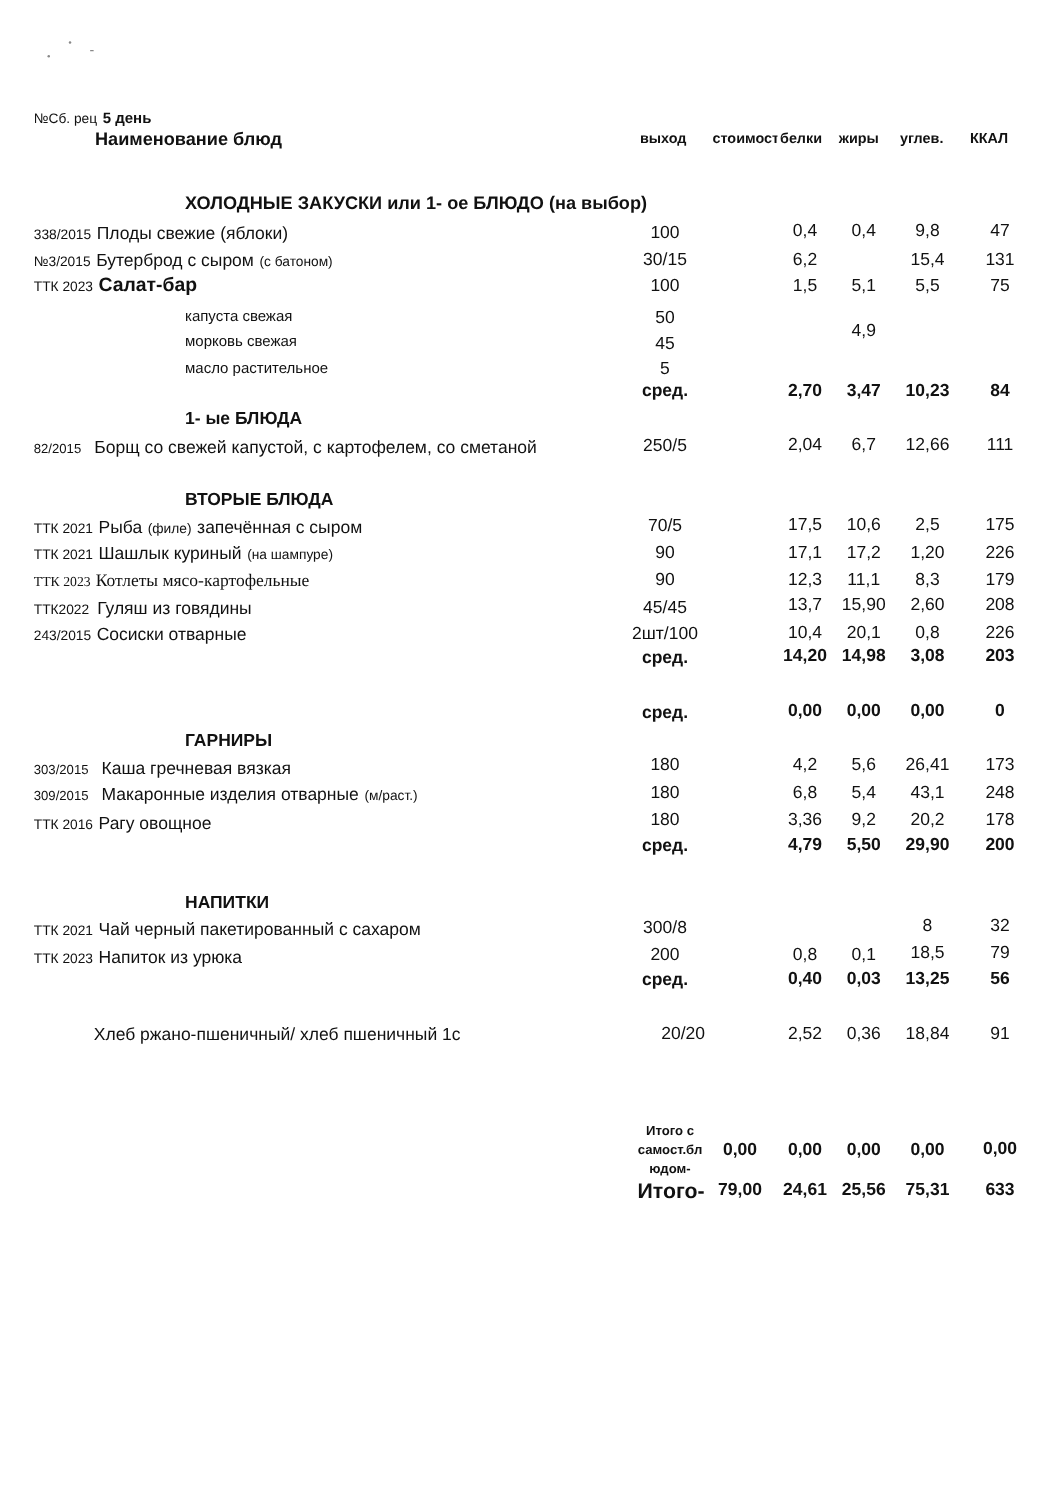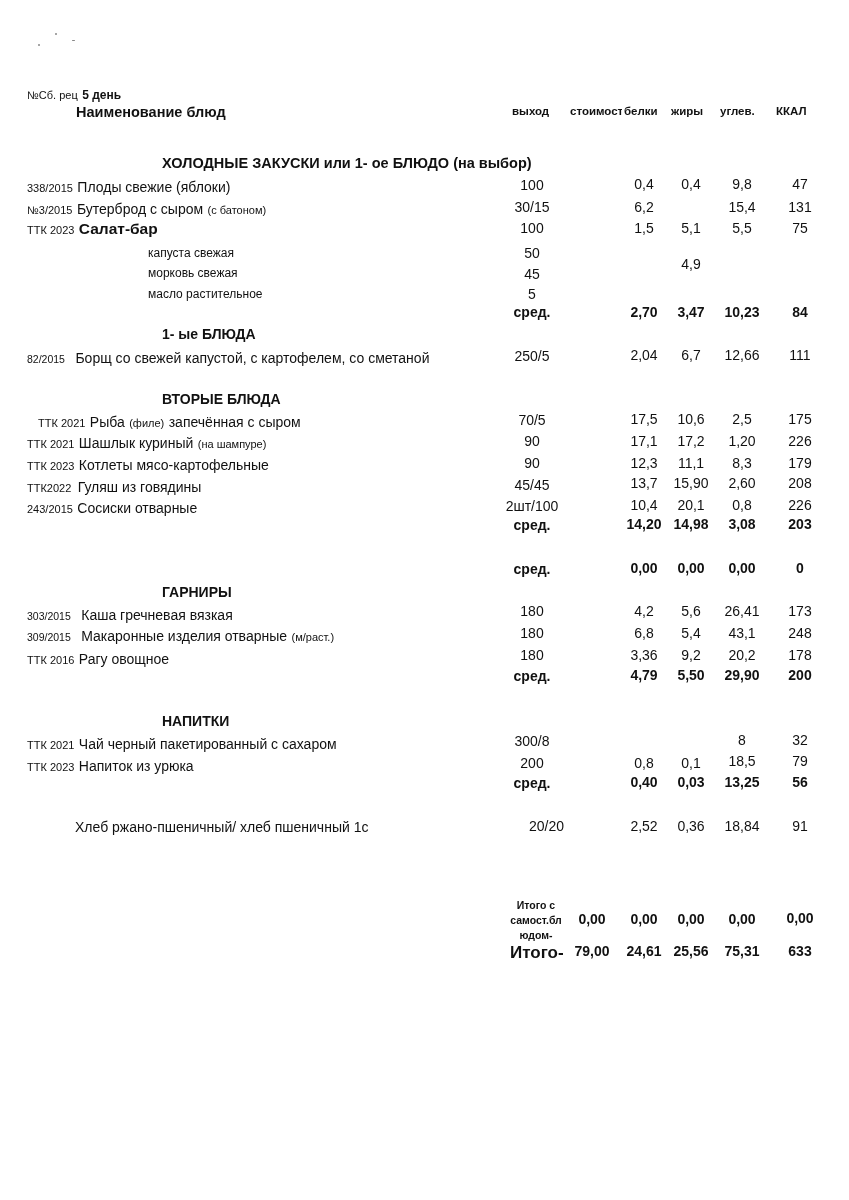--- a/index.html
+++ b/index.html
@@ -6,21 +6,21 @@
   body { width: 849px; height: 1200px; position: relative; overflow: hidden;
          font-family: "Liberation Sans", sans-serif; color: #111111; }
   .abs { position: absolute; white-space: nowrap; }
   .code { font-size: 11px; }
   .name { font-size: 14px; }
   .sub { font-size: 11px; }
   .big { font-size: 15.5px; font-weight: bold; }
   .ing { font-size: 12px; }
   .num { font-size: 14px; text-align: center; }
   .bold { font-weight: bold; }
-  .section { font-size: 14px; font-weight: bold; margin-left: 14px; }
+  .section { font-size: 14px; font-weight: bold; }
   .hdr { font-size: 11.5px; font-weight: bold; }
   .col-vyh { left: 500px; width: 64px; }
   .col-cost { left: 566px; width: 52px; }
   .col-b { left: 620px; width: 48px; }
   .col-zh { left: 666px; width: 50px; }
   .col-u { left: 714px; width: 56px; }
   .col-k { left: 772px; width: 56px; }
   .dot { position: absolute; width: 2px; height: 2px; background: #888; border-radius: 1px; }
 </style>
 </head>
@@ -112,21 +112,21 @@
   <div class="abs num col-vyh" style="top:348px;">250/5</div>
   <div class="abs num col-b" style="top:347px;">2,04</div>
   <div class="abs num col-zh" style="top:347px;">6,7</div>
   <div class="abs num col-u" style="top:347px;">12,66</div>
   <div class="abs num col-k" style="top:347px;">111</div>
 </div>
 
 <div class="abs section" style="left:148px;top:391px;">ВТОРЫЕ  БЛЮДА</div>
 
 <div>
-  <div class="abs" style="left:38px;top:413px;">
+  <div class="abs" style="left:27px;top:413px;">
     <span class="code">ТТК 2021</span>
     <span class="name">Рыба</span>
     <span class="sub">(филе)</span>
     <span class="name">запечённая с сыром</span>
   </div>
   <div class="abs num col-vyh" style="top:412px;">70/5</div>
   <div class="abs num col-b" style="top:411px;">17,5</div>
   <div class="abs num col-zh" style="top:411px;">10,6</div>
   <div class="abs num col-u" style="top:411px;">2,5</div>
   <div class="abs num col-k" style="top:411px;">175</div>
@@ -139,21 +139,21 @@
     <span class="sub">(на шампуре)</span>
   </div>
   <div class="abs num col-vyh" style="top:433px;">90</div>
   <div class="abs num col-b" style="top:433px;">17,1</div>
   <div class="abs num col-zh" style="top:433px;">17,2</div>
   <div class="abs num col-u" style="top:433px;">1,20</div>
   <div class="abs num col-k" style="top:433px;">226</div>
 </div>
 
 <div>
-  <div class="abs" style="left:27px;top:456px;">
+  <div class="abs" style="left:27px;top:456px;font-family:Liberation Serif, serif;">
     <span class="code">ТТК 2023</span>
     <span class="name">Котлеты  мясо-картофельные</span>
   </div>
   <div class="abs num col-vyh" style="top:455px;">90</div>
   <div class="abs num col-b" style="top:455px;">12,3</div>
   <div class="abs num col-zh" style="top:455px;">11,1</div>
   <div class="abs num col-u" style="top:455px;">8,3</div>
   <div class="abs num col-k" style="top:455px;">179</div>
 </div>
 

